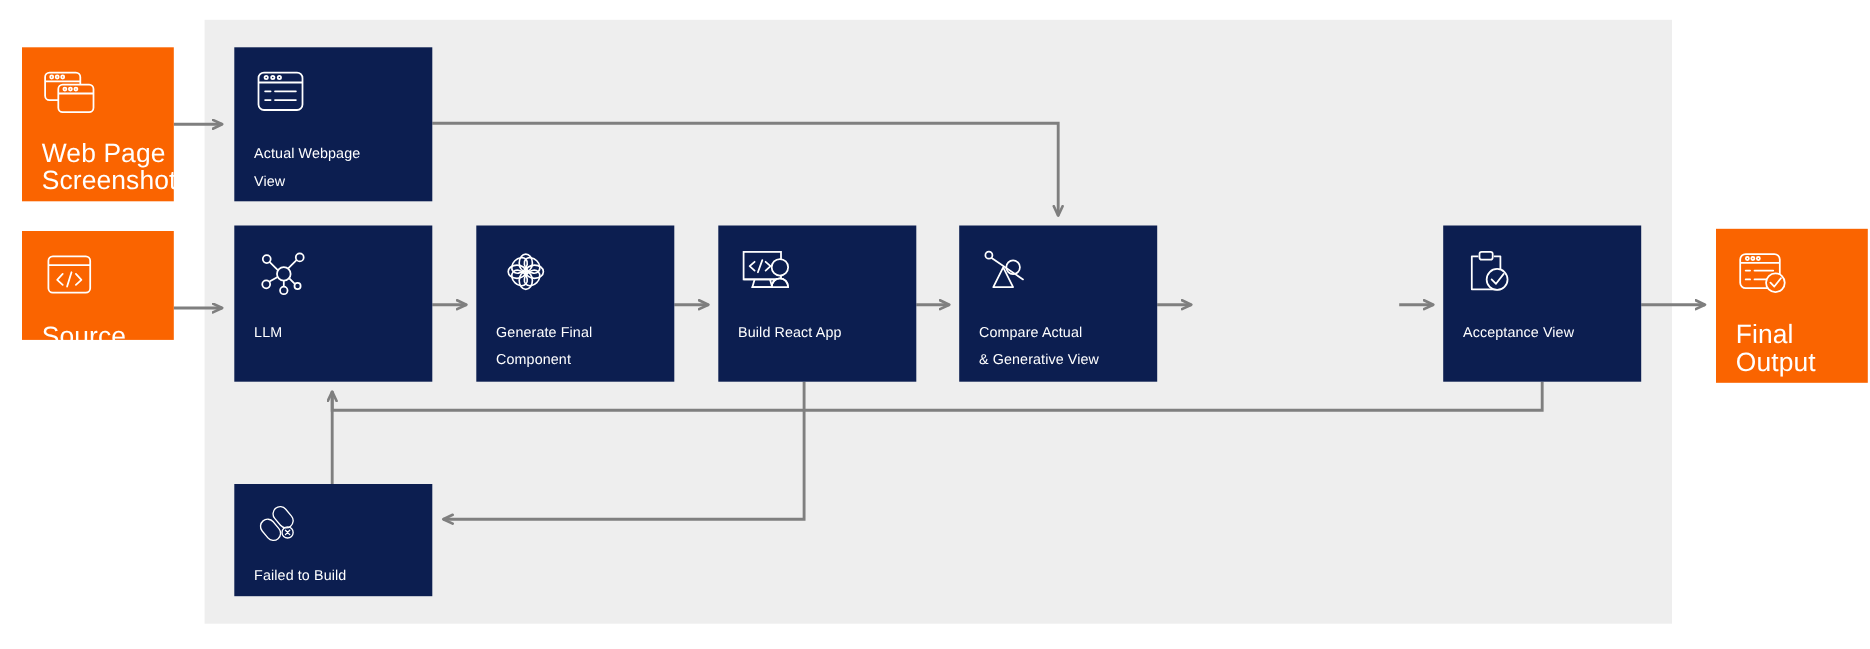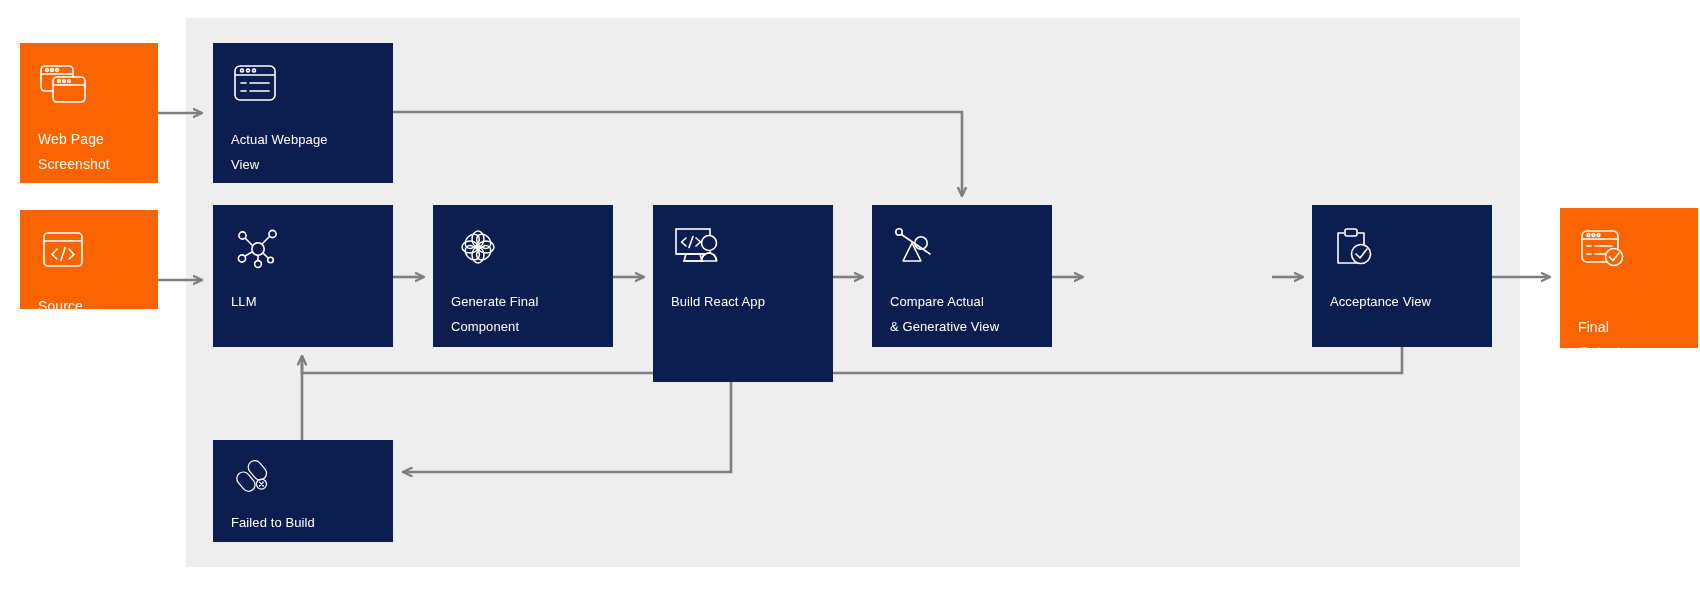--- a/index.html
+++ b/index.html
@@ -37,33 +37,33 @@
     display:block;
   }
   .node .lbl{
     color:#ffffff;
     font-size:13px;
     line-height:25px;
     letter-spacing:.1px;
     white-space:pre-line;
     font-weight:400;
   }
-  .node.orange .lbl{font-size:14px;}
+  .node.orange .lbl{font-size:24px;}
 
   
   #n-webpage-screenshot{left:20px;top:43px;width:138px;height:140px;}
   #n-source-code     {left:20px;top:210px;width:138px;height:99px;}
   #n-actual-view     {left:213px;top:43px;width:180px;height:140px;}
   #n-llm             {left:213px;top:205px;width:180px;height:142px;}
   #n-generate        {left:433px;top:205px;width:180px;height:142px;}
-  #n-build           {left:653px;top:205px;width:180px;height:177px;}
+  #n-build           {left:653px;top:205px;width:180px;height:142px;}
   #n-compare         {left:872px;top:205px;width:180px;height:142px;}
   #n-finding         {left:1092px;top:205px;width:180px;height:142px;}
   #n-acceptance      {left:1312px;top:205px;width:180px;height:142px;}
-  #n-final-output    {left:1560px;top:208px;width:138px;height:140px;gap:23px;}
+  #n-final-output    {left:1560px;top:208px;width:138px;height:140px;}
   #n-failed          {left:213px;top:440px;width:180px;height:102px;}
 
   #wires{position:absolute;left:0;top:0;width:1700px;height:590px;pointer-events:none;}
 </style>
 </head>
 <body>
 
 <div id="canvas">
 
   <div class="panel"></div>

